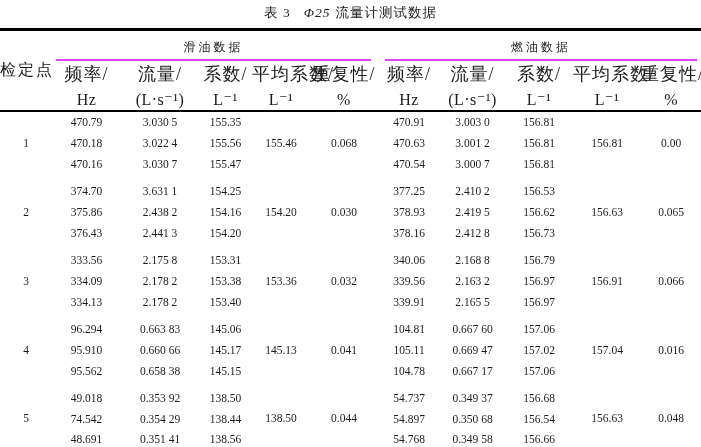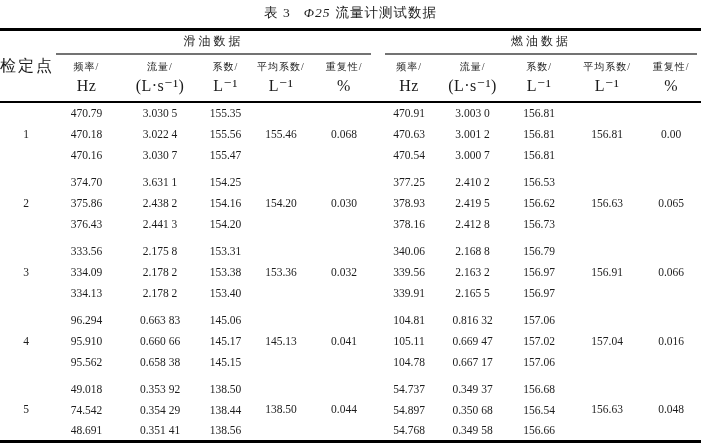--- a/index.html
+++ b/index.html
@@ -20,34 +20,34 @@
     border-top:3px solid #000;border-bottom:3px solid #000;
   }
   th,td{
     padding:0;margin:0;text-align:center;vertical-align:middle;
     font-weight:normal;font-size:11.5px;white-space:nowrap;
     overflow:visible;
   }
   
   .group-th{height:21px;vertical-align:bottom;}
   .gwrap{
-    margin:0 7px 0 4px;padding:2px 0 3px;
-    border-bottom:2px solid #737373;
+    margin:0 7px 0 4px;padding:8px 0 3px;
+    border-bottom:2px solid #d946ef;
     text-align:center;
   }
   .group-th.right .gwrap{margin:0 4px 0 7px;}
   .glabel{font-size:12px;letter-spacing:3px;}
   .point-th{
     font-size:16px;letter-spacing:2px;
     border-bottom:2.5px solid #000;
     font-family:Liberation Serif, serif;
   }
   
   .col-th{height:46px;border-bottom:2.5px solid #000;}
-  .h1{font-size:10px;letter-spacing:1px;line-height:1.55;}
+  .h1{font-size:18px;letter-spacing:1px;line-height:1.55;}
   .h2{font-size:16px;letter-spacing:0.5px;line-height:1.35;}
   
   tbody tr.data{height:21px;}
   tbody tr.gap{height:6px;}
   tbody td{font-size:11.5px;}
 </style>
 </head>
 <body>
 
 <div class="caption">
@@ -223,21 +223,21 @@
       </tr>
 
     <tr class="data">
       <td rowspan="3">4</td>
       <td>96.294</td>
       <td>0.663 83</td>
       <td>145.06</td>
       <td rowspan="3">145.13</td>
       <td rowspan="3">0.041</td>
       <td>104.81</td>
-      <td>0.816 32</td>
+      <td>0.667 60</td>
       <td>157.06</td>
       <td rowspan="3">157.04</td>
       <td rowspan="3">0.016</td>
     </tr>
     <tr class="data">
       <td>95.910</td>
       <td>0.660 66</td>
       <td>145.17</td>
       <td>105.11</td>
       <td>0.669 47</td>

